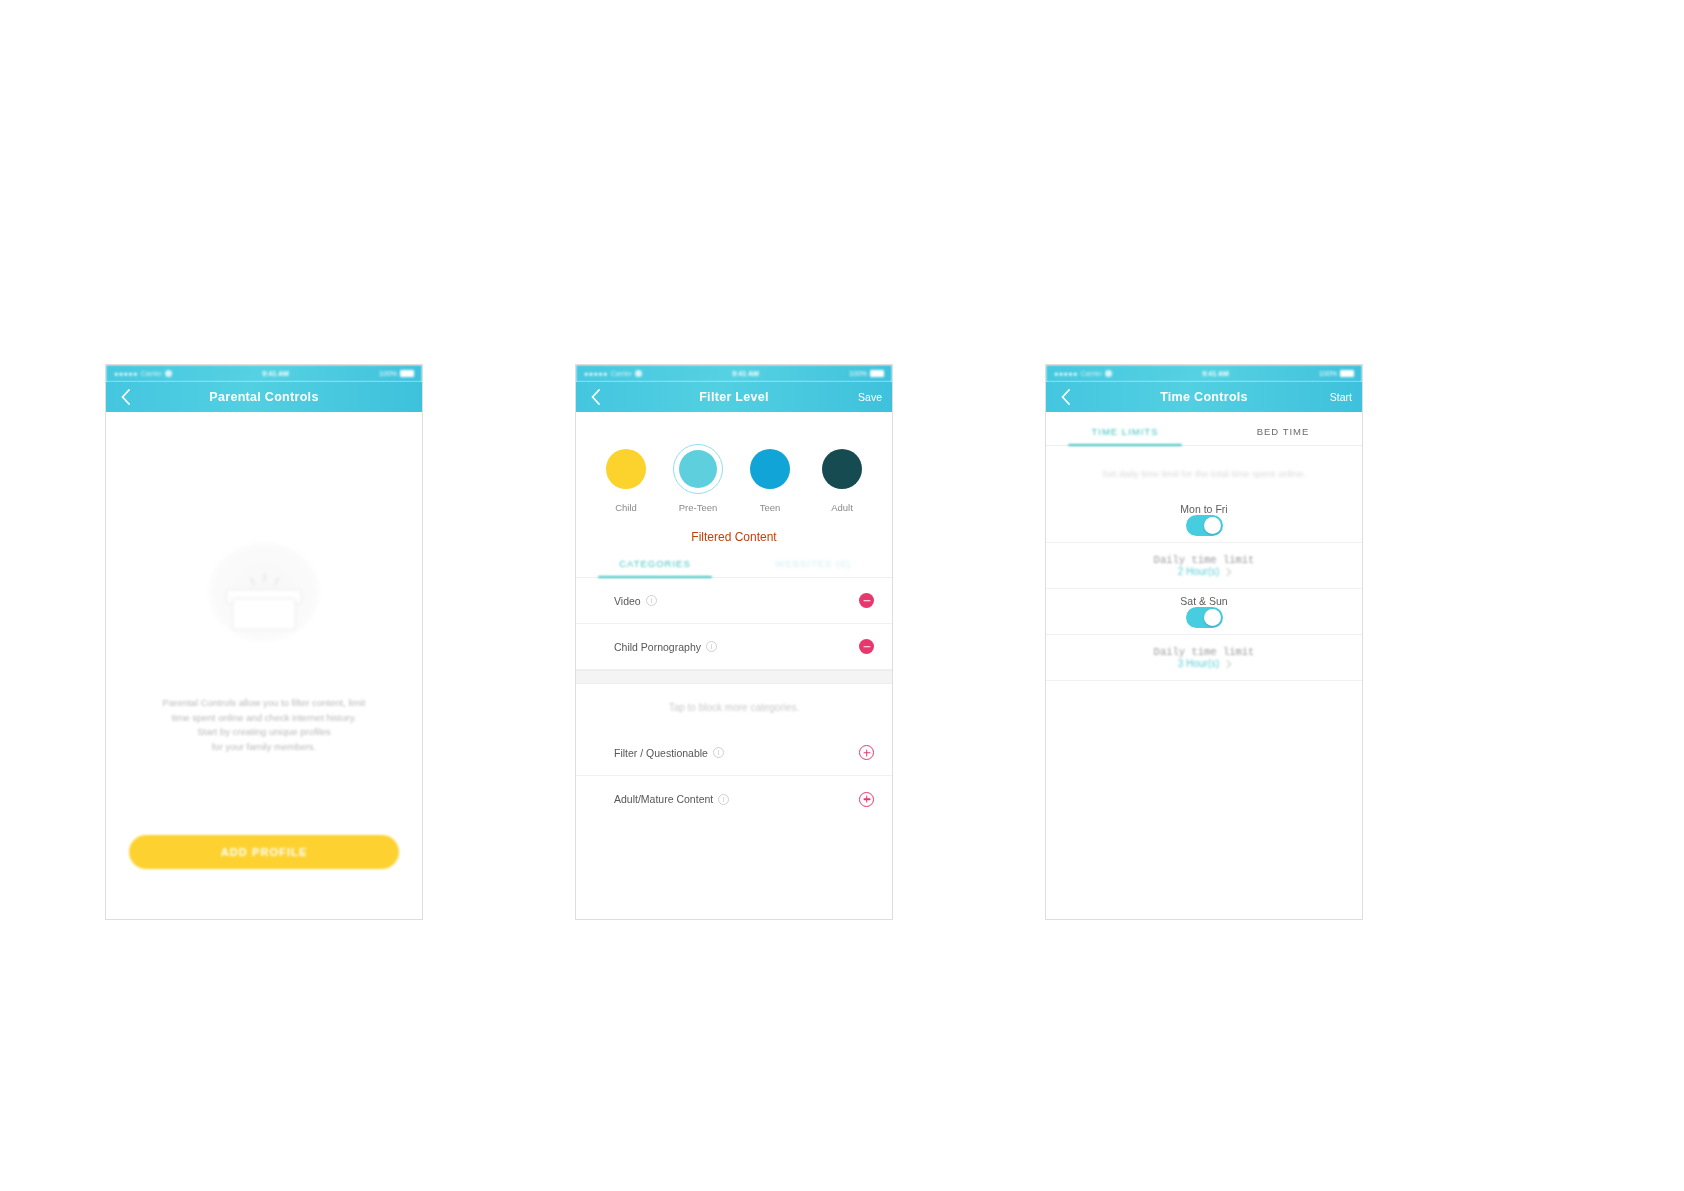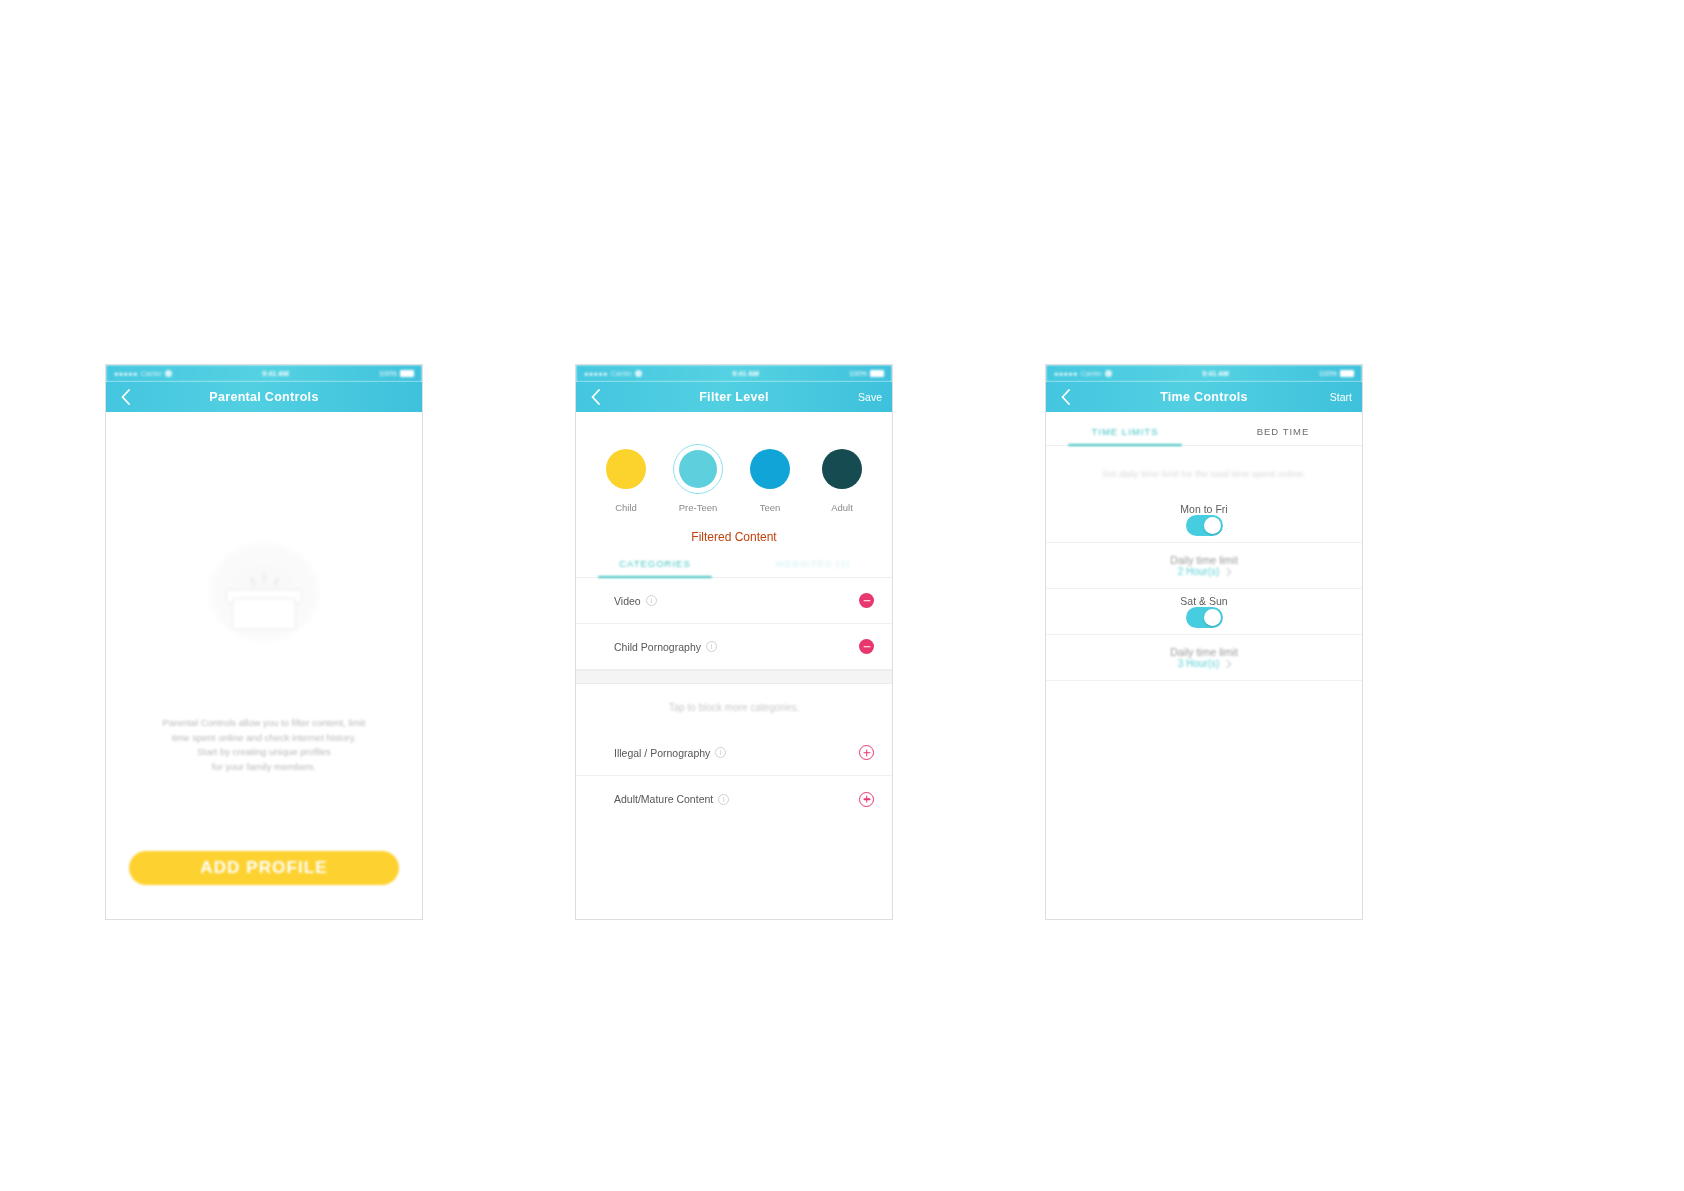--- a/index.html
+++ b/index.html
@@ -77,30 +77,30 @@
     width:74px;height:13px;border:1.6px solid #d9d9d9;border-radius:3px;background:#fff;
   }
   .illus .spark{
     position:absolute;width:3px;height:9px;background:#dcdcdc;border-radius:2px;
   }
   .illus .s1{left:46px;bottom:58px;transform:rotate(-22deg);}
   .illus .s2{left:58px;bottom:62px;}
   .illus .s3{left:70px;bottom:58px;transform:rotate(22deg);}
 
   .empty-text{
-    margin-top:72px;width:250px;text-align:center;
+    margin-top:52px;width:250px;text-align:center;
     font-size:9.5px;line-height:14.5px;color:#b9b9b9;filter:blur(.85px);
   }
   .empty-text div{white-space:nowrap;}
 
   .add-profile-btn{
-    position:absolute;left:23px;right:23px;bottom:36px;height:34px;
+    position:absolute;left:23px;right:23px;bottom:52px;height:34px;
     background:#fdd230;border-radius:18px;
     display:flex;align-items:center;justify-content:center;
-    color:#ffffff;font-size:17px;font-weight:bold;letter-spacing:1.1px;
+    color:#ffffff;font-size:11px;font-weight:bold;letter-spacing:1.1px;
     cursor:pointer;filter:blur(.9px);
   }
 
   
   .swatch-row{
     display:flex;justify-content:space-around;align-items:flex-start;
     padding:32px 14px 0 14px;
   }
   .swatch-cell{display:flex;flex-direction:column;align-items:center;width:56px;}
   .swatch-hit{
@@ -173,21 +173,21 @@
   
   .tc-hint{
     text-align:center;margin-top:22px;font-size:9.5px;color:#d8d8d8;
     filter:blur(1.4px);
   }
   .tc-row{
     display:flex;align-items:center;justify-content:center;
     height:46px;padding:0 18px;border-bottom:1px solid #f1f1f1;box-sizing:border-box;flex-direction:column;
   }
   .tc-label{font-size:10.5px;color:#5d5d5d;filter:blur(.6px);}
-  .tc-label.muted{color:#9b9b9b;filter:blur(.85px);}
+  .tc-label.muted{color:#9b9b9b;filter:blur(.85px);font-family:Liberation Mono, monospace;}
   .toggle{
     width:37px;height:21px;border-radius:11px;background:#46cde0;position:relative;
     cursor:pointer;filter:blur(.45px);
   }
   .toggle .knob{
     position:absolute;right:2px;top:2px;width:17px;height:17px;border-radius:50%;
     background:#ffffff;box-shadow:0 1px 2px rgba(0,0,0,.18);
   }
   .tc-value{
     display:flex;align-items:center;gap:5px;font-size:10px;color:#5fd0d6;
@@ -325,21 +325,21 @@
             <span class="bar"></span>
           </div>
       </div>
 
       <div class="divider-band"></div>
 
       <div class="hint-row">Tap to block more categories.</div>
 
       <div class="list-row">
         <div class="row-label">
-          <span>Illegal / Pornography</span>
+          <span>Filter / Questionable</span>
           <span class="info-icon">i</span>
         </div>
         <div class="circle-btn plus">
             <span class="bar"></span>
             <span class="bar v"></span>
           </div>
       </div>
 
       <div class="list-row noline">
         <div class="row-label">

